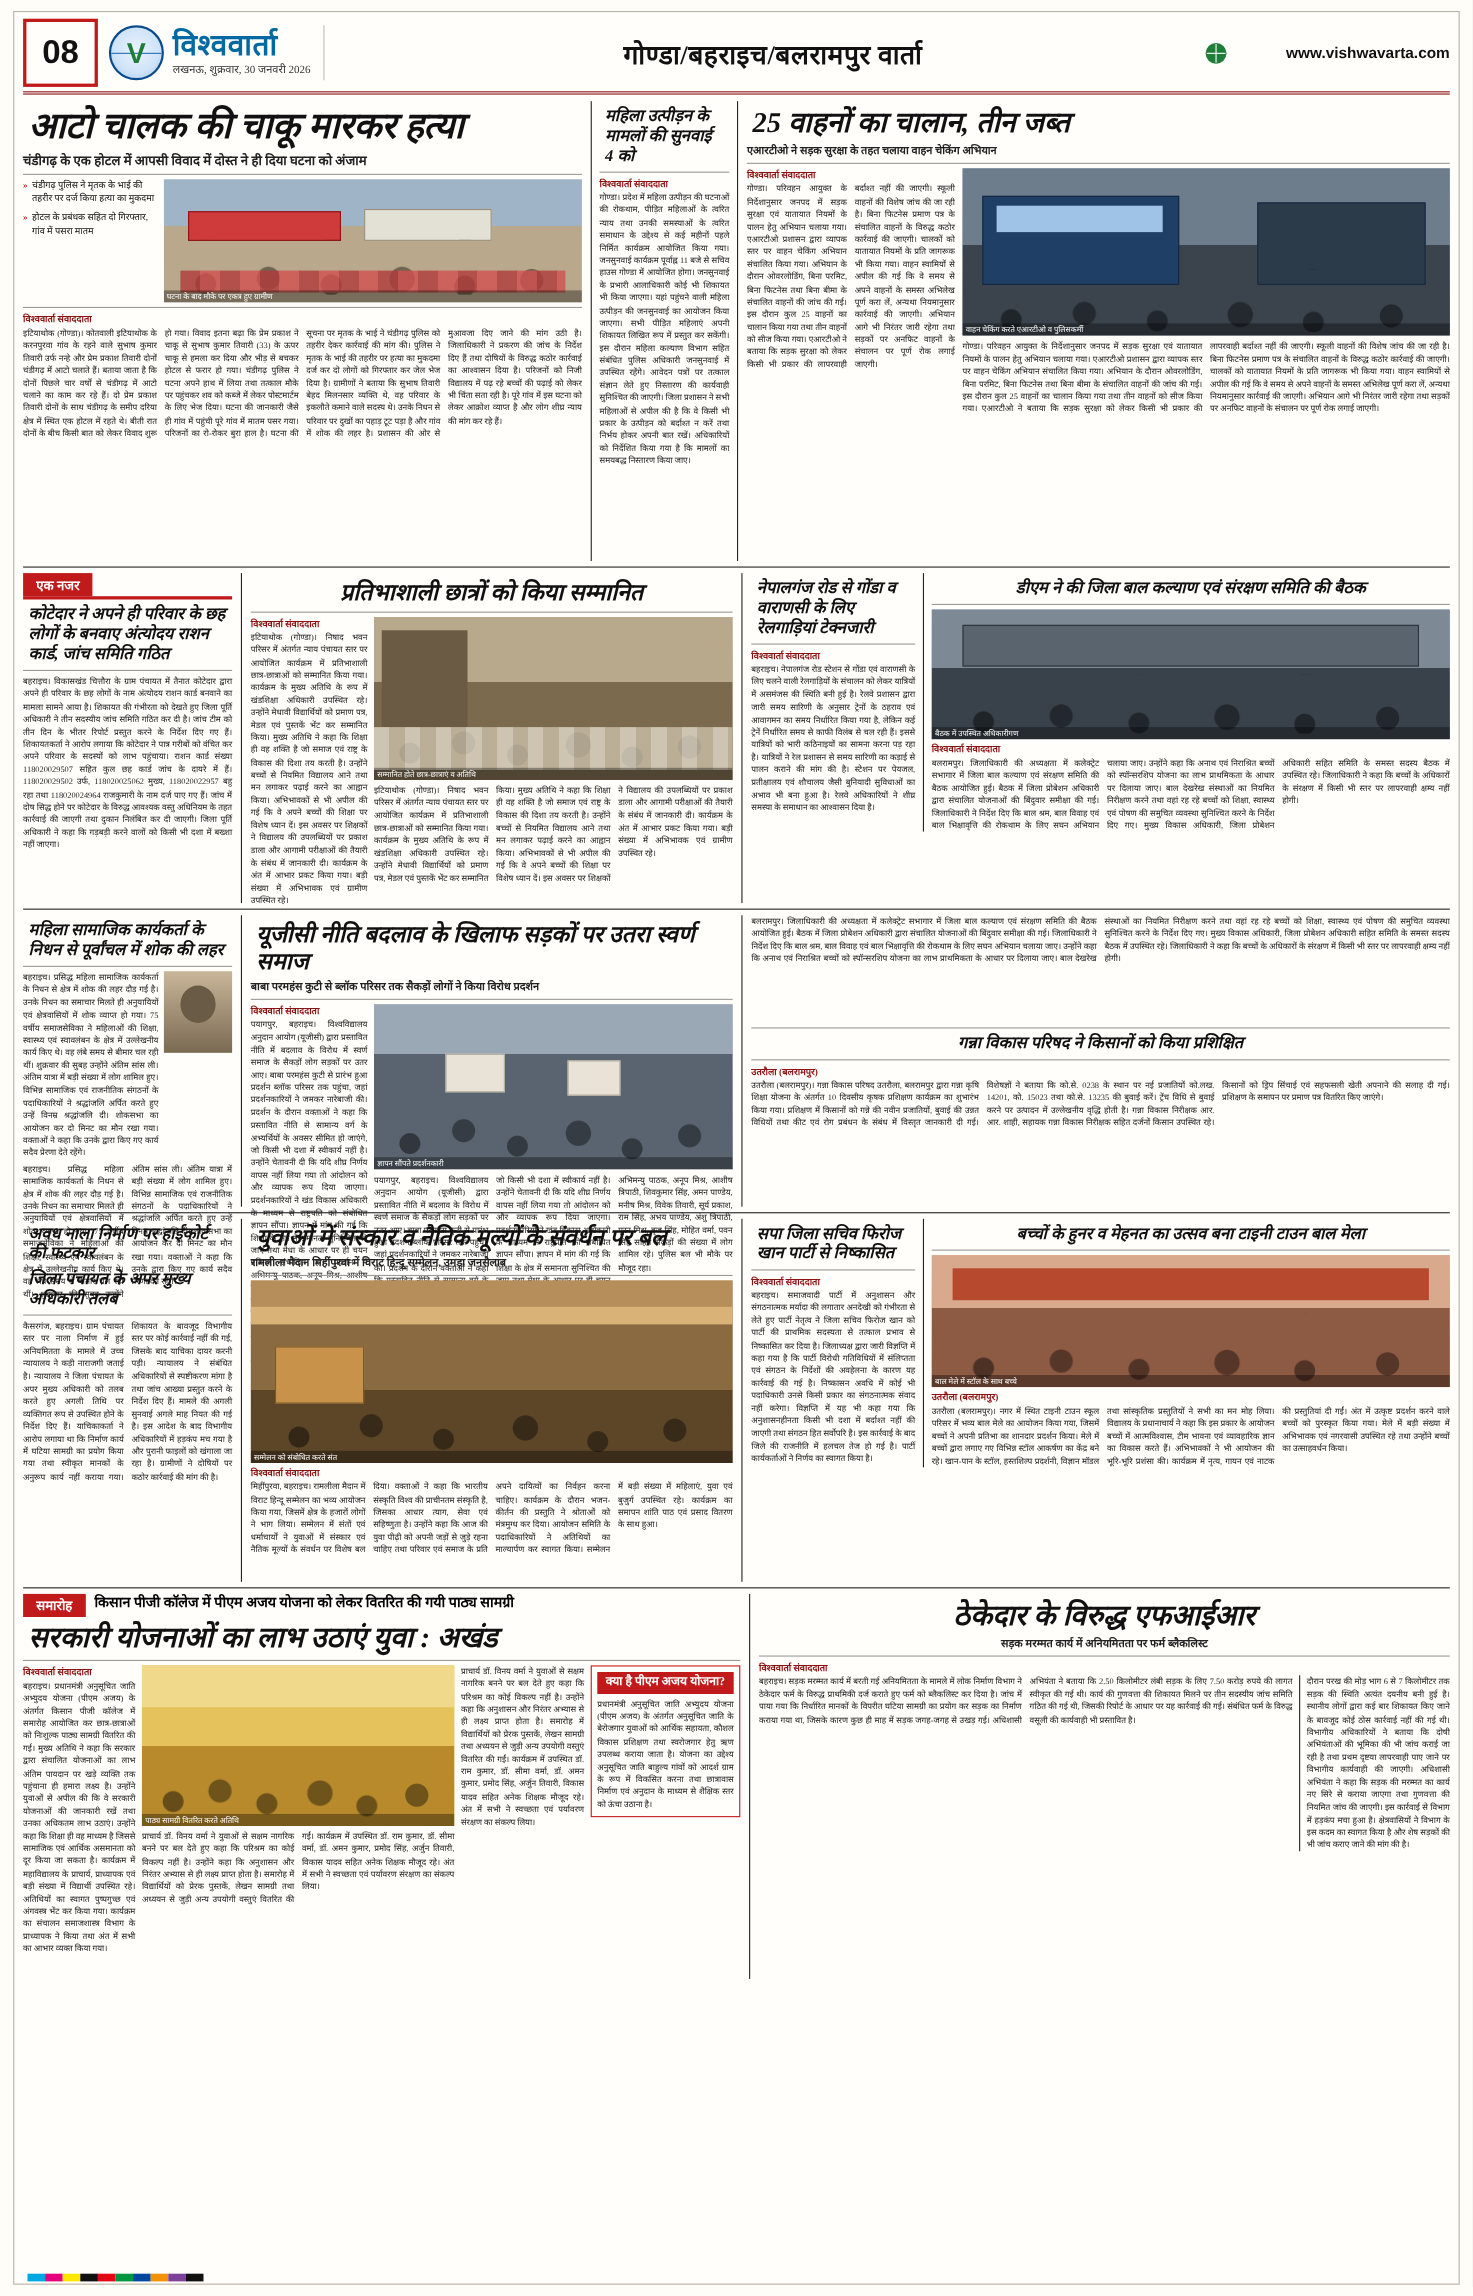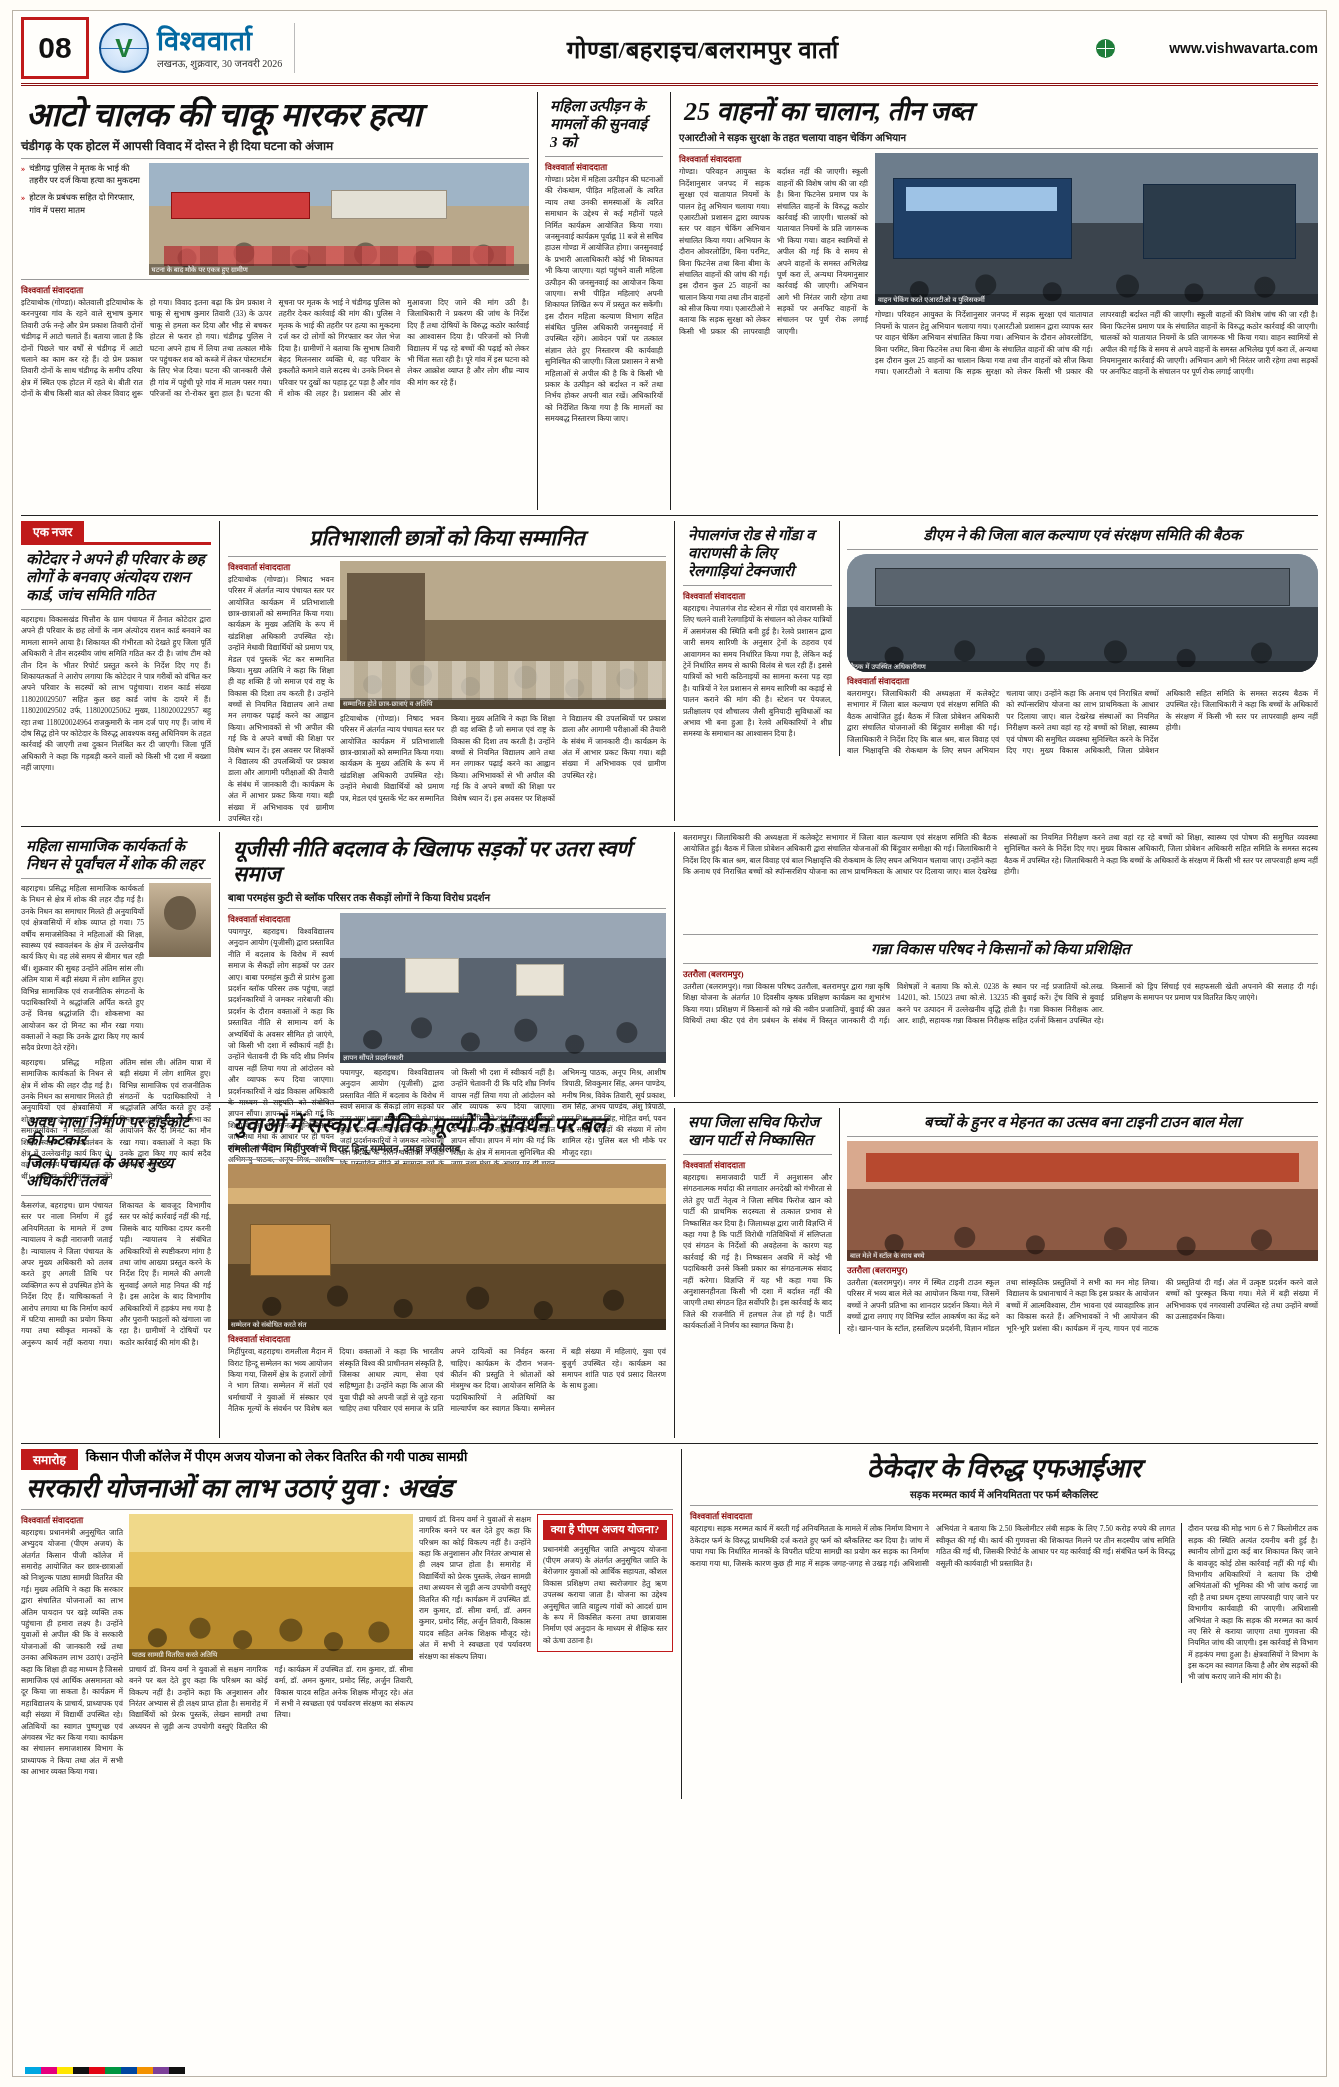--- a/index.html
+++ b/index.html
@@ -137,21 +137,21 @@
           <div style="position:absolute;left:4%;bottom:8%;width:92%;height:18%;background:repeating-linear-gradient(90deg,#b03a3a 0 18px,#d24f4f 18px 36px);opacity:.8;"></div>
           <div class="cap">घटना के बाद मौके पर एकत्र हुए ग्रामीण</div>
         </div>
       </div>
       <div class="thin"></div>
       <div class="credit">विश्ववार्ता संवाददाता</div>
       <div class="body-txt cols4">इटियाथोक (गोण्डा)। कोतवाली इटियाथोक के करनपुरवा गांव के रहने वाले सुभाष कुमार तिवारी उर्फ नन्हे और प्रेम प्रकाश तिवारी दोनों चंडीगढ़ में आटो चलाते हैं। बताया जाता है कि दोनों पिछले चार वर्षों से चंडीगढ़ में आटो चलाने का काम कर रहे हैं। दो प्रेम प्रकाश तिवारी दोनों के साथ चंडीगढ़ के समीप दरिया क्षेत्र में स्थित एक होटल में रहते थे। बीती रात दोनों के बीच किसी बात को लेकर विवाद शुरू हो गया। विवाद इतना बढ़ा कि प्रेम प्रकाश ने चाकू से सुभाष कुमार तिवारी (33) के ऊपर चाकू से हमला कर दिया और भीड़ से बचकर होटल से फरार हो गया। चंडीगढ़ पुलिस ने घटना अपने हाथ में लिया तथा तत्काल मौके पर पहुंचकर शव को कब्जे में लेकर पोस्टमार्टम के लिए भेज दिया। घटना की जानकारी जैसे ही गांव में पहुंची पूरे गांव में मातम पसर गया। परिजनों का रो-रोकर बुरा हाल है। घटना की सूचना पर मृतक के भाई ने चंडीगढ़ पुलिस को तहरीर देकर कार्रवाई की मांग की। पुलिस ने मृतक के भाई की तहरीर पर हत्या का मुकदमा दर्ज कर दो लोगों को गिरफ्तार कर जेल भेज दिया है। ग्रामीणों ने बताया कि सुभाष तिवारी बेहद मिलनसार व्यक्ति थे, वह परिवार के इकलौते कमाने वाले सदस्य थे। उनके निधन से परिवार पर दुखों का पहाड़ टूट पड़ा है और गांव में शोक की लहर है। प्रशासन की ओर से मुआवजा दिए जाने की मांग उठी है। जिलाधिकारी ने प्रकरण की जांच के निर्देश दिए हैं तथा दोषियों के विरुद्ध कठोर कार्रवाई का आश्वासन दिया है। परिजनों को निजी विद्यालय में पढ़ रहे बच्चों की पढ़ाई को लेकर भी चिंता सता रही है। पूरे गांव में इस घटना को लेकर आक्रोश व्याप्त है और लोग शीघ्र न्याय की मांग कर रहे हैं।</div>
     </div>
 
     <div class="col-sep" style="width:133px;padding:0 7px;box-sizing:border-box;">
-      <h3 class="hdl-sm">महिला उत्पीड़न के मामलों की सुनवाई 3 को</h3>
+      <h3 class="hdl-sm">महिला उत्पीड़न के मामलों की सुनवाई 4 को</h3>
       <div class="thin"></div>
       <div class="credit">विश्ववार्ता संवाददाता</div>
       <div class="body-txt">गोण्डा। प्रदेश में महिला उत्पीड़न की घटनाओं की रोकथाम, पीड़ित महिलाओं के त्वरित न्याय तथा उनकी समस्याओं के त्वरित समाधान के उद्देश्य से कई महीनों पहले निर्मित कार्यक्रम आयोजित किया गया। जनसुनवाई कार्यक्रम पूर्वाह्न 11 बजे से सचिव हाउस गोण्डा में आयोजित होगा। जनसुनवाई के प्रभारी आलाधिकारी कोई भी शिकायत भी किया जाएगा। यहां पहुंचने वाली महिला उत्पीड़न की जनसुनवाई का आयोजन किया जाएगा। सभी पीड़ित महिलाएं अपनी शिकायत लिखित रूप में प्रस्तुत कर सकेंगी। इस दौरान महिला कल्याण विभाग सहित संबंधित पुलिस अधिकारी जनसुनवाई में उपस्थित रहेंगे। आवेदन पत्रों पर तत्काल संज्ञान लेते हुए निस्तारण की कार्यवाही सुनिश्चित की जाएगी। जिला प्रशासन ने सभी महिलाओं से अपील की है कि वे किसी भी प्रकार के उत्पीड़न को बर्दाश्त न करें तथा निर्भय होकर अपनी बात रखें। अधिकारियों को निर्देशित किया गया है कि मामलों का समयबद्ध निस्तारण किया जाए।</div>
     </div>
 
     <div class="col-sep" style="flex:1;padding-left:8px;box-sizing:border-box;">
       <h2 class="hdl-lg">25 वाहनों का चालान, तीन जब्त</h2>
       <div class="sub-sm">एआरटीओ ने सड़क सुरक्षा के तहत चलाया वाहन चेकिंग अभियान</div>
       <div class="thin"></div>
       <div class="row">
@@ -211,21 +211,21 @@
       <div class="row">
         <div style="width:156px;padding-right:7px;box-sizing:border-box;">
           <h3 class="hdl-sm">नेपालगंज रोड से गोंडा व वाराणसी के लिए रेलगाड़ियां टेक्नजारी</h3>
           <div class="thin"></div>
           <div class="credit">विश्ववार्ता संवाददाता</div>
           <div class="body-txt">बहराइच। नेपालगंज रोड स्टेशन से गोंडा एवं वाराणसी के लिए चलने वाली रेलगाड़ियों के संचालन को लेकर यात्रियों में असमंजस की स्थिति बनी हुई है। रेलवे प्रशासन द्वारा जारी समय सारिणी के अनुसार ट्रेनों के ठहराव एवं आवागमन का समय निर्धारित किया गया है, लेकिन कई ट्रेनें निर्धारित समय से काफी विलंब से चल रही हैं। इससे यात्रियों को भारी कठिनाइयों का सामना करना पड़ रहा है। यात्रियों ने रेल प्रशासन से समय सारिणी का कड़ाई से पालन कराने की मांग की है। स्टेशन पर पेयजल, प्रतीक्षालय एवं शौचालय जैसी बुनियादी सुविधाओं का अभाव भी बना हुआ है। रेलवे अधिकारियों ने शीघ्र समस्या के समाधान का आश्वासन दिया है।</div>
         </div>
         <div class="col-sep" style="flex:1;padding-left:7px;box-sizing:border-box;">
           <h3 class="hdl-sm" style="text-align:center;">डीएम ने की जिला बाल कल्याण एवं संरक्षण समिति की बैठक</h3>
           <div class="thin"></div>
-          <div class="photo ph-meet" style="width:100%;height:118px;border-radius:20px;">
+          <div class="photo ph-meet" style="width:100%;height:118px;">
             <div style="position:absolute;inset:0;background:linear-gradient(#7d8a96 0 45%,#39424b 45% 100%);"></div>
             <div style="position:absolute;left:6%;top:12%;right:6%;height:30%;background:#5a646e;border:1px solid #2b333a;"></div>
             <div class="figdots" style="bottom:4%;height:46%;"></div>
             <div class="cap">बैठक में उपस्थित अधिकारीगण</div>
           </div>
           <div class="credit" style="margin-top:3px;">विश्ववार्ता संवाददाता</div>
           <div class="body-txt cols3">बलरामपुर। जिलाधिकारी की अध्यक्षता में कलेक्ट्रेट सभागार में जिला बाल कल्याण एवं संरक्षण समिति की बैठक आयोजित हुई। बैठक में जिला प्रोबेशन अधिकारी द्वारा संचालित योजनाओं की बिंदुवार समीक्षा की गई। जिलाधिकारी ने निर्देश दिए कि बाल श्रम, बाल विवाह एवं बाल भिक्षावृत्ति की रोकथाम के लिए सघन अभियान चलाया जाए। उन्होंने कहा कि अनाथ एवं निराश्रित बच्चों को स्पॉन्सरशिप योजना का लाभ प्राथमिकता के आधार पर दिलाया जाए। बाल देखरेख संस्थाओं का नियमित निरीक्षण करने तथा वहां रह रहे बच्चों को शिक्षा, स्वास्थ्य एवं पोषण की समुचित व्यवस्था सुनिश्चित करने के निर्देश दिए गए। मुख्य विकास अधिकारी, जिला प्रोबेशन अधिकारी सहित समिति के समस्त सदस्य बैठक में उपस्थित रहे। जिलाधिकारी ने कहा कि बच्चों के अधिकारों के संरक्षण में किसी भी स्तर पर लापरवाही क्षम्य नहीं होगी।</div>
         </div>
       </div>
     </div>

